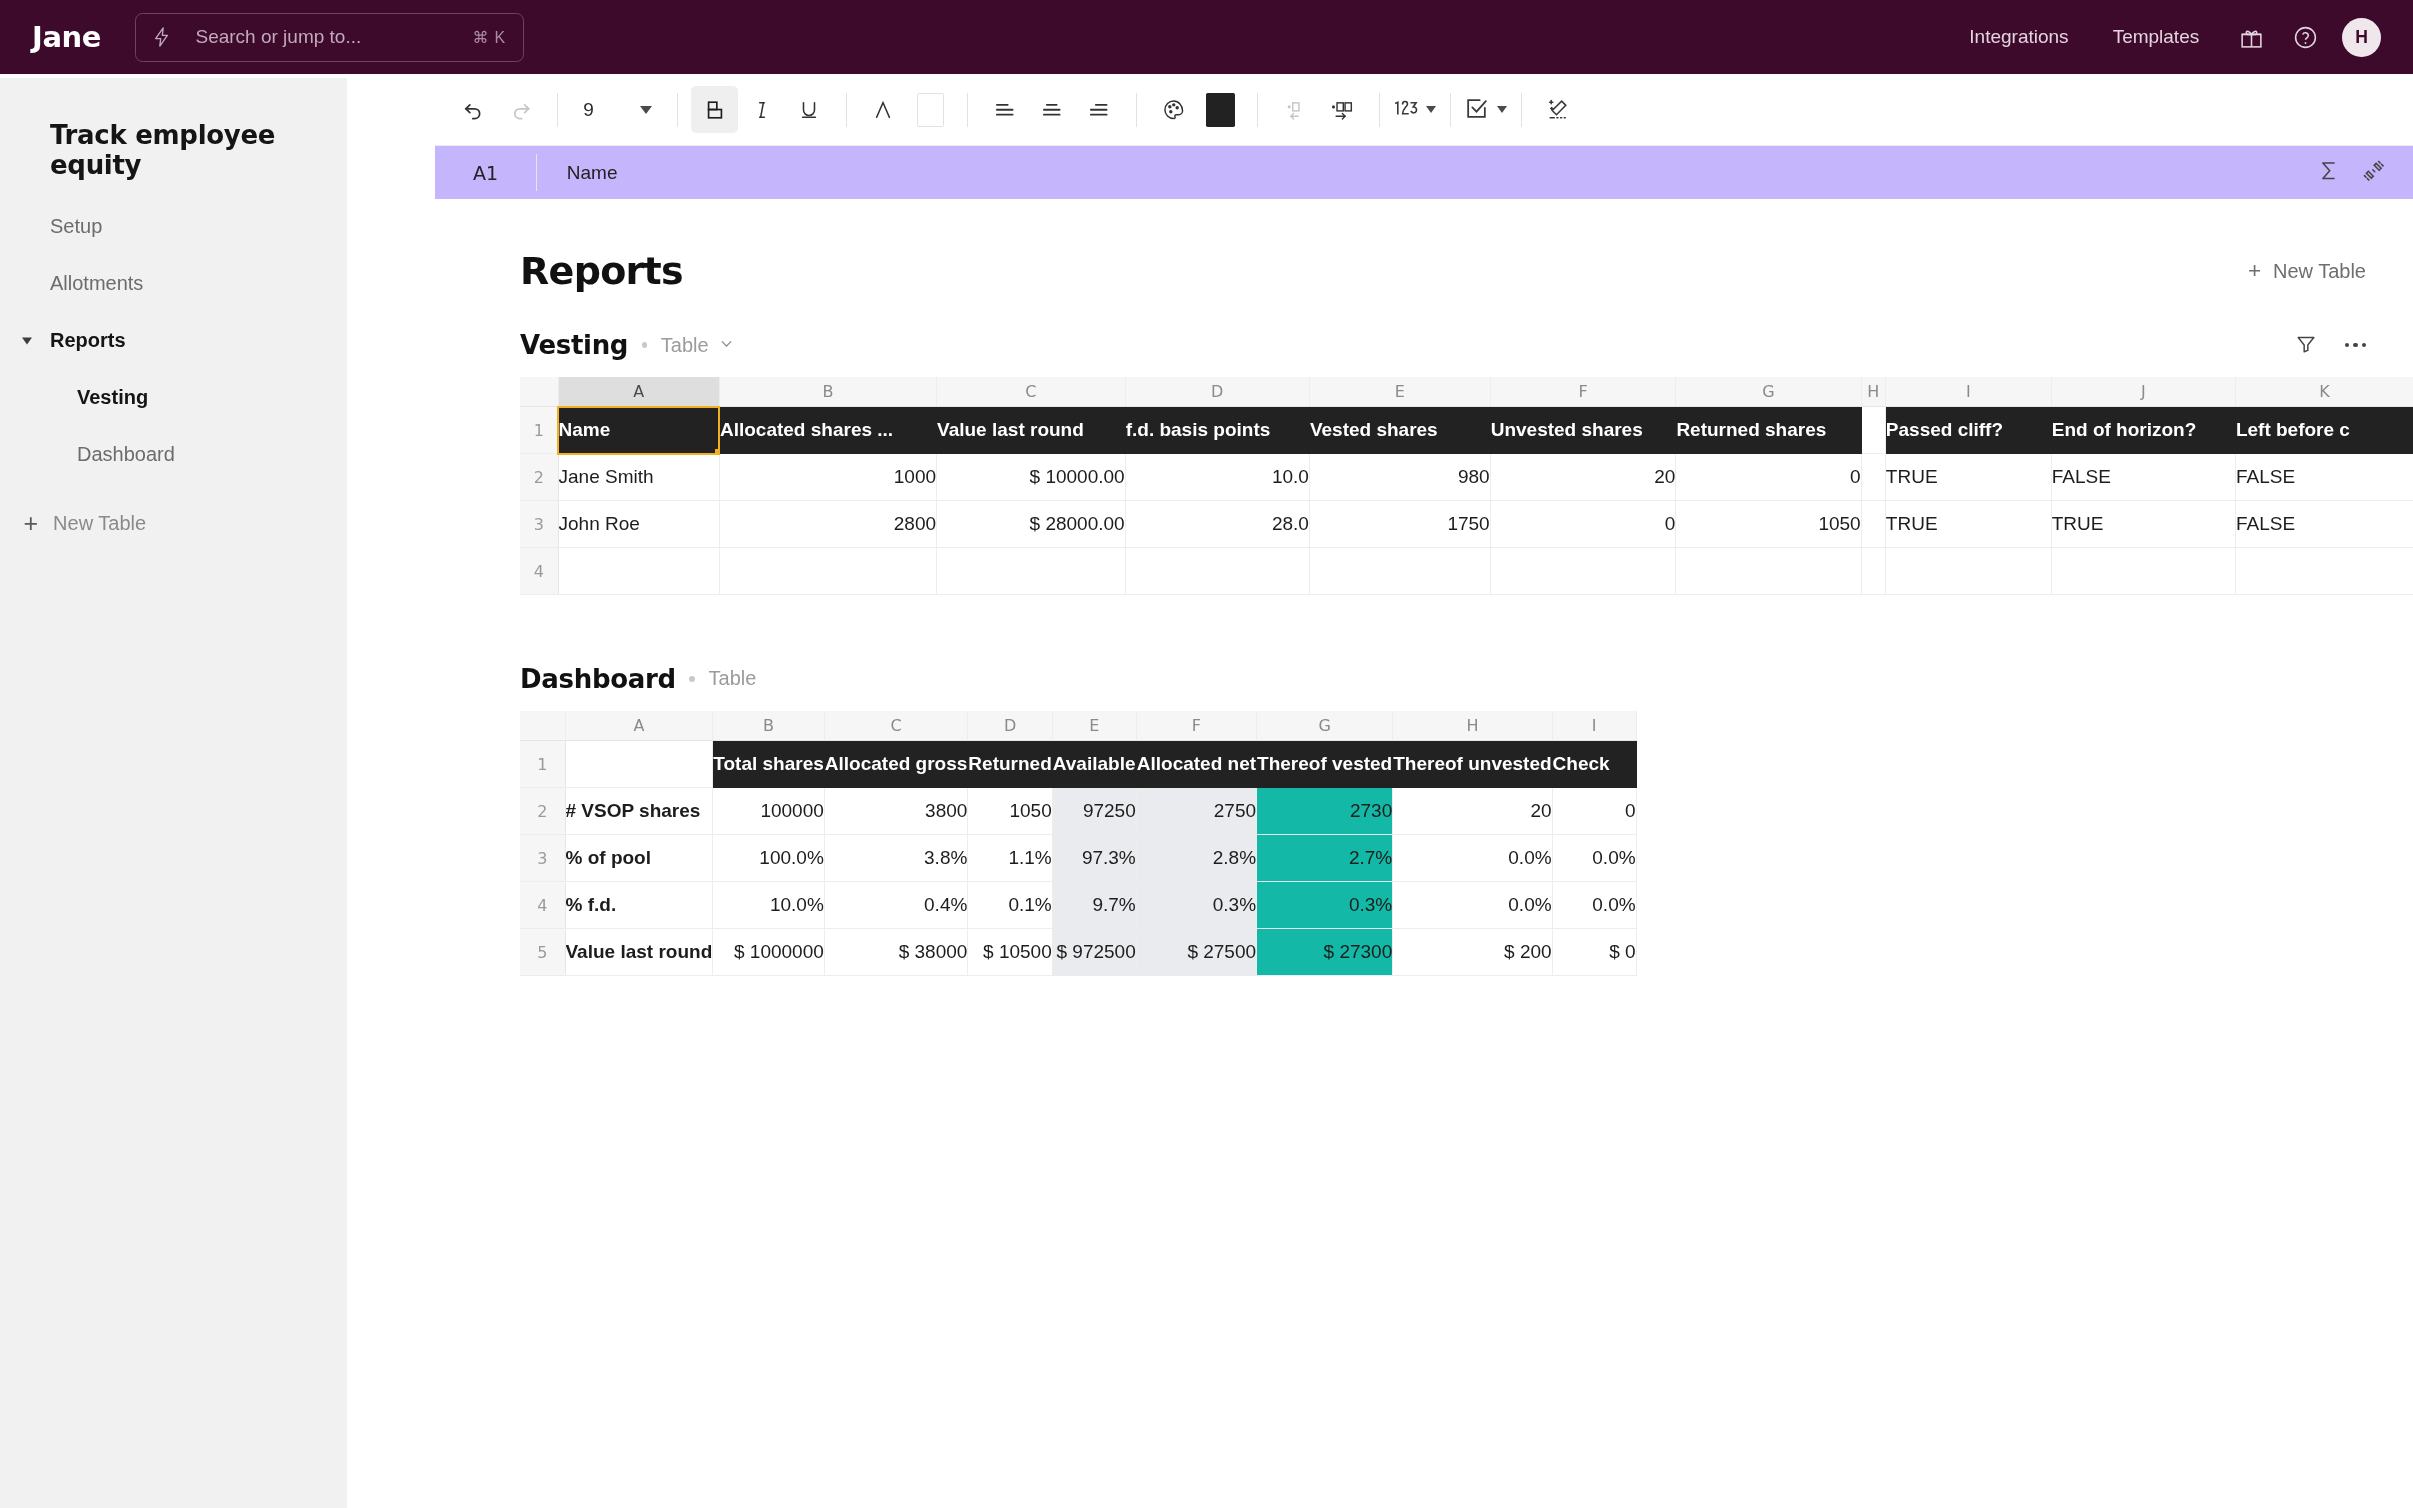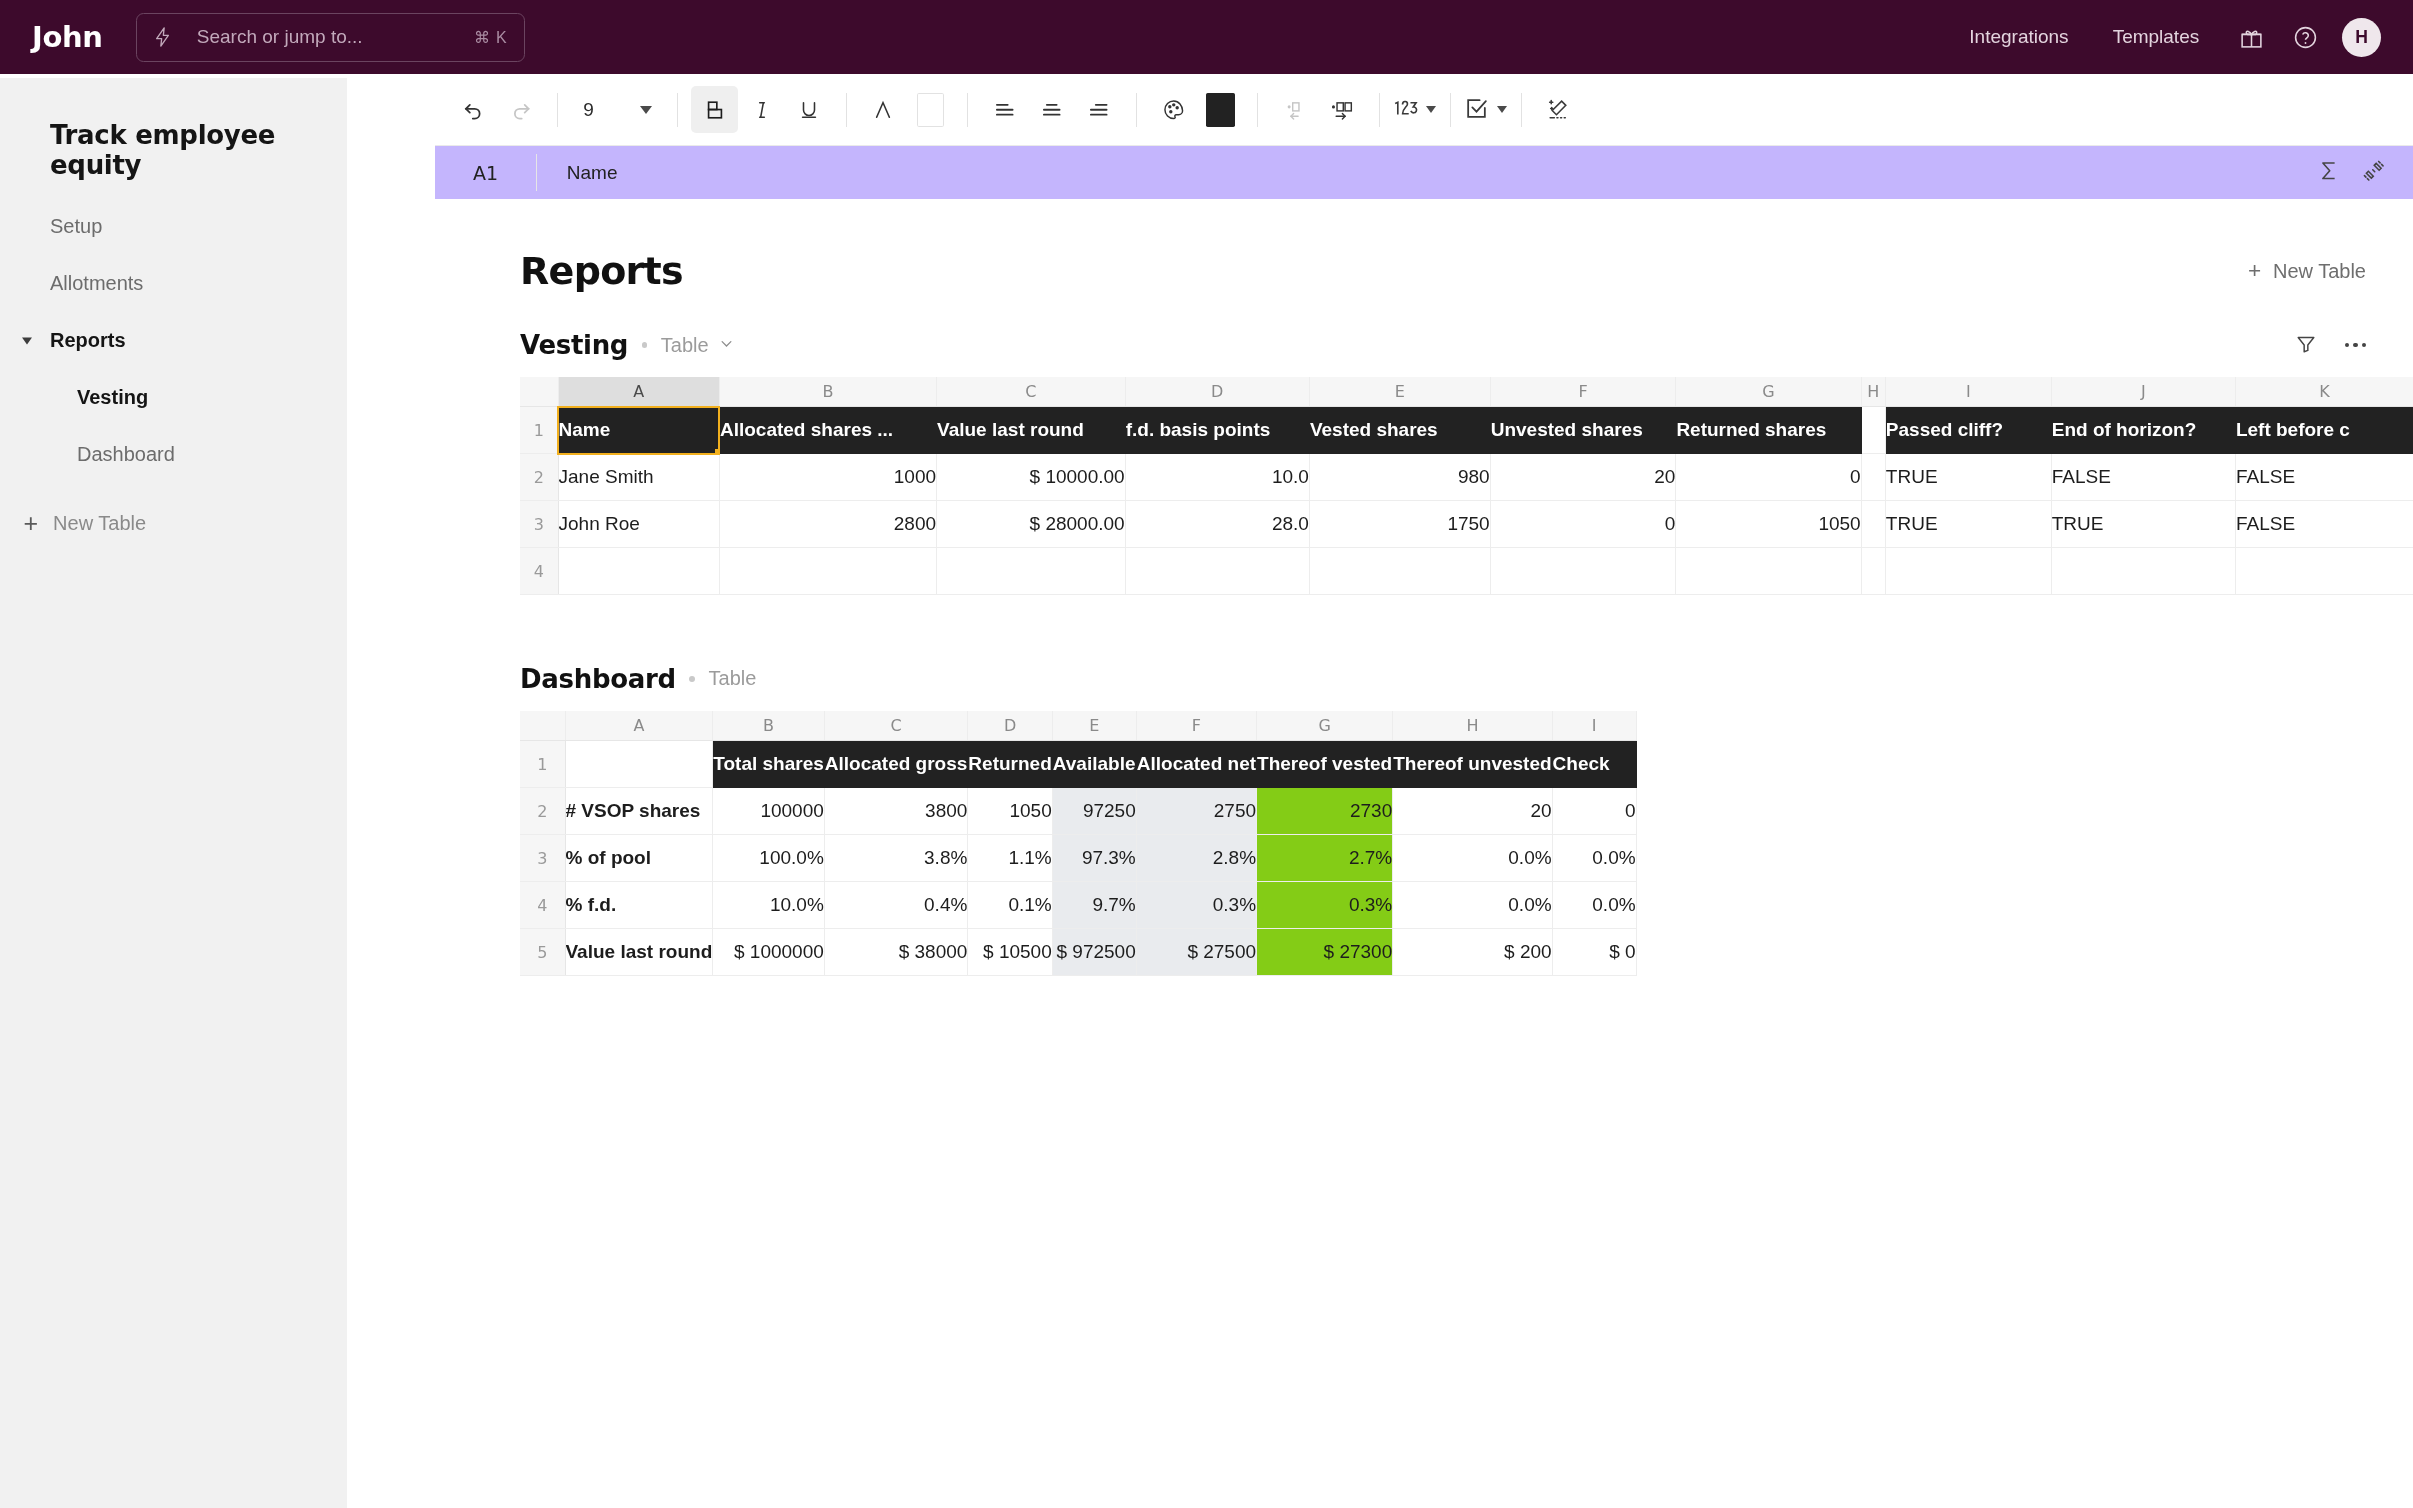--- a/index.html
+++ b/index.html
@@ -201,37 +201,37 @@
     padding: 0 13.4px; background: #fff; white-space: nowrap; overflow: hidden;
   }
   .cell.hdr {
     background: #222222; color: #ffffff; font-weight: 700;
     border-right: 0.8px solid #222; border-bottom: 0.8px solid #222;
   }
   .cell.r { text-align: right; }
   .cell.l { text-align: left; }
   .cell.bold { font-weight: 700; }
   .cell.gray1 { background: #E9EBEE; }
-  .cell.gray2 { background: #84cc16; }
+  .cell.gray2 { background: #14b8a6; }
   .cell.blank { background: #fff; }
   .selcell {
     position: relative;
     outline: 2.5px solid #F2B01E; outline-offset: -1.7px; z-index: 3;
   }
   .selcell::after {
     content:''; position:absolute; right:-4.2px; bottom:-4.2px;
     width:8.4px;height:8.4px;background:#F2B01E;
   }
   .grid-wrap { position: relative; }
 </style>
 </head>
 <body>
 
 <div class="topbar">
-  <div class="brand">John</div>
+  <div class="brand">Jane</div>
 
   <div class="searchbox">
     <span class="bolt">
       <svg width="17" height="20" viewBox="0 0 20 24">
           <path d="M12 1 L3 14 H9 L8 23 L17 10 H11 Z" fill="none" stroke="#C2A9BB" stroke-width="1.6" stroke-linejoin="round"></path>
         </svg>
     </span>
     <span class="sbtext">Search or jump to...</span>
     <span class="kbd">⌘ K</span>
   </div>

